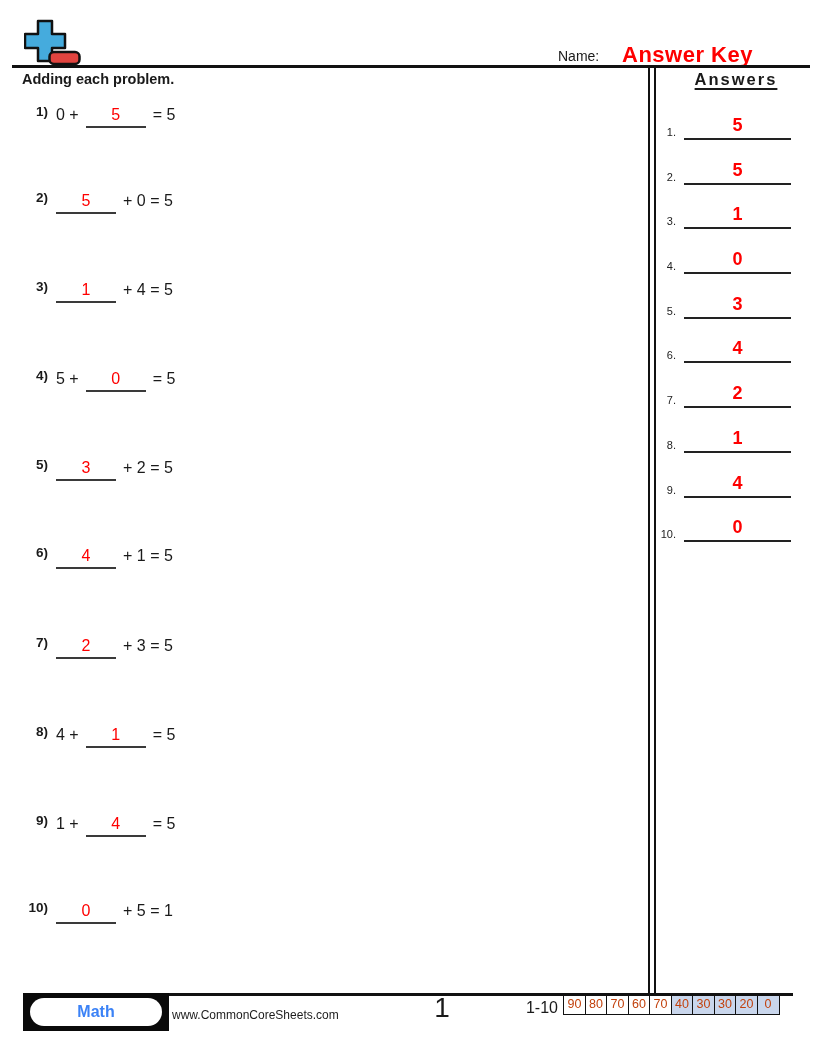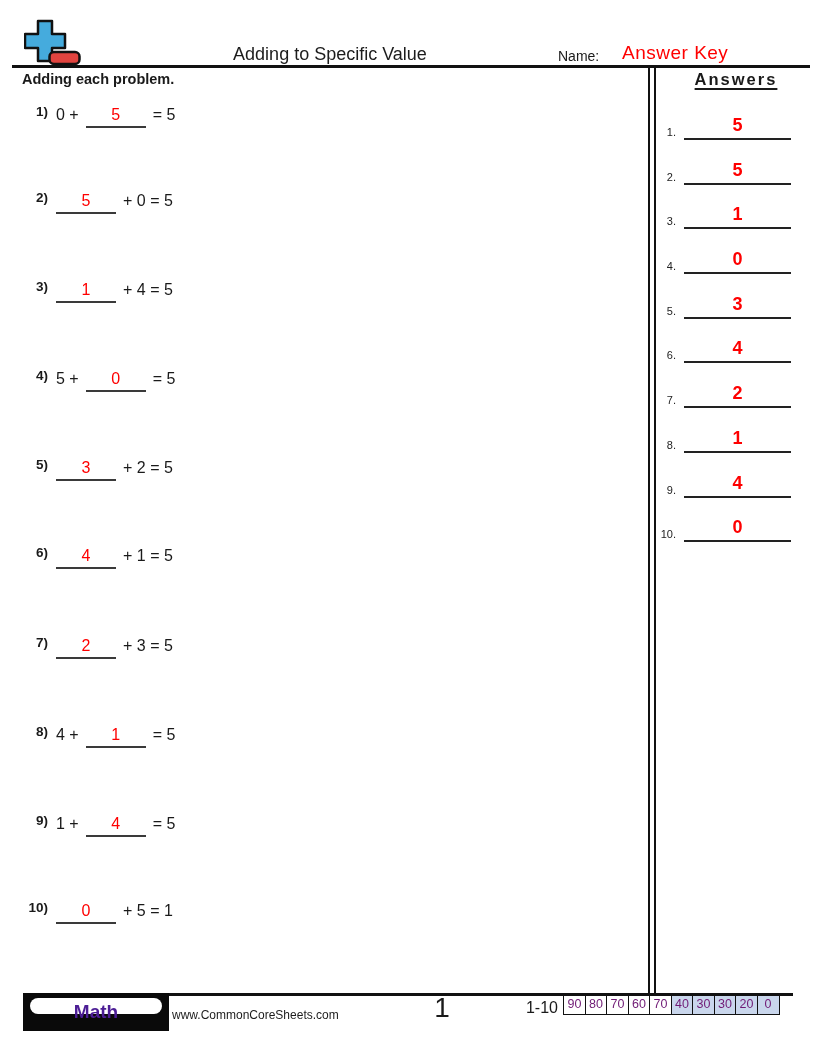--- a/index.html
+++ b/index.html
@@ -14,21 +14,21 @@
   }
   
   .logo-svg { position:absolute; left:24px; top:18px; }
   .doc-title {
     position:absolute; left:130px; top:44px; width:400px;
     text-align:center; font-size:18px; color:#1c1c1c;
   }
   .name-label { position:absolute; left:558px; top:48px; font-size:14px; }
   .name-value {
     position:absolute; left:622px; top:42px;
-    font-size:19px; font-weight:normal; color:#fe0000; letter-spacing:0.5px;
+    font-size:22px; font-weight:bold; color:#fe0000; letter-spacing:0.5px;
   }
   .header-rule { position:absolute; left:12px; top:65px; width:798px; height:2.5px; background:#111; }
   .instruction { position:absolute; left:22px; top:71px; font-size:14.5px; font-weight:bold; }
 
   
   .vline { position:absolute; top:67px; width:2px; height:927px; background:#111; }
   .vline.a { left:648px; }
   .vline.b { left:653.5px; }
 
   
@@ -65,47 +65,46 @@
   .ans-blank {
     flex:0 0 auto; width:107px; padding-bottom:2px;
     border-bottom:2px solid #222;
     text-align:center; color:#fe0000; font-weight:bold; font-size:18px; line-height:1.1;
   }
 
   
   .footer-rule { position:absolute; left:23px; top:993px; width:770px; height:2.5px; background:#111; }
   .subject-box { position:absolute; left:23px; top:993px; width:146px; height:38px; background:#0a0a0a; }
   .subject-pill {
-    position:absolute; left:7px; top:5px; width:132px; height:16px;
+    position:absolute; left:7px; top:5px; width:132px; height:28px;
     background:#ffffff; border-radius:14px;
-    text-align:center; line-height:28px; font-size:19px; font-weight:bold; color:#4c1d95;
+    text-align:center; line-height:28px; font-size:16px; font-weight:bold; color:#3b82f6;
   }
   .website { position:absolute; left:172px; top:1008px; font-size:12px; color:#1c1c1c; }
   .page-number { position:absolute; left:420px; top:992px; width:44px; text-align:center; font-size:28px; }
   .score-range { position:absolute; left:516px; top:999px; width:42px; text-align:right; font-size:16px; }
   .score-grid { position:absolute; left:563px; top:995px; display:flex; }
   .score-cell {
     width:23px; height:20px; margin-left:-1.5px;
     border:1.5px solid #111; background:#ffffff;
-    text-align:center; font-size:12.5px; line-height:17px; color:#701a75;
+    text-align:center; font-size:12.5px; line-height:17px; color:#c2410c;
   }
   .score-cell.hl { background:#c9d6ec; }
   .score-cell:first-child { margin-left:0; }
 </style>
 </head>
 <body>
 
 <div class="page">
 
   <svg class="logo-svg" width="60" height="50" viewBox="0 0 60 50">
     <path d="M14,3 h14 v13 h13 v14 h-13 v13 h-14 v-13 h-13 v-14 h13 z" fill="#45abdd" stroke="#111" stroke-width="2.5" stroke-linejoin="round"></path>
     <rect x="25.5" y="34" width="30" height="12" rx="4.5" fill="#e2443f" stroke="#111" stroke-width="2.5"></rect>
   </svg>
 
-  <div class="doc-title">Adding to Specific Value</div>
   <div class="name-label">Name:</div>
   <div class="name-value">Answer Key</div>
   <div class="header-rule"></div>
   <div class="instruction">Adding each problem.</div>
 
   <div class="vline a"></div>
   <div class="vline b"></div>
 
   <div class="problem" style="top:106px">
     <span class="p-num">1)</span>

